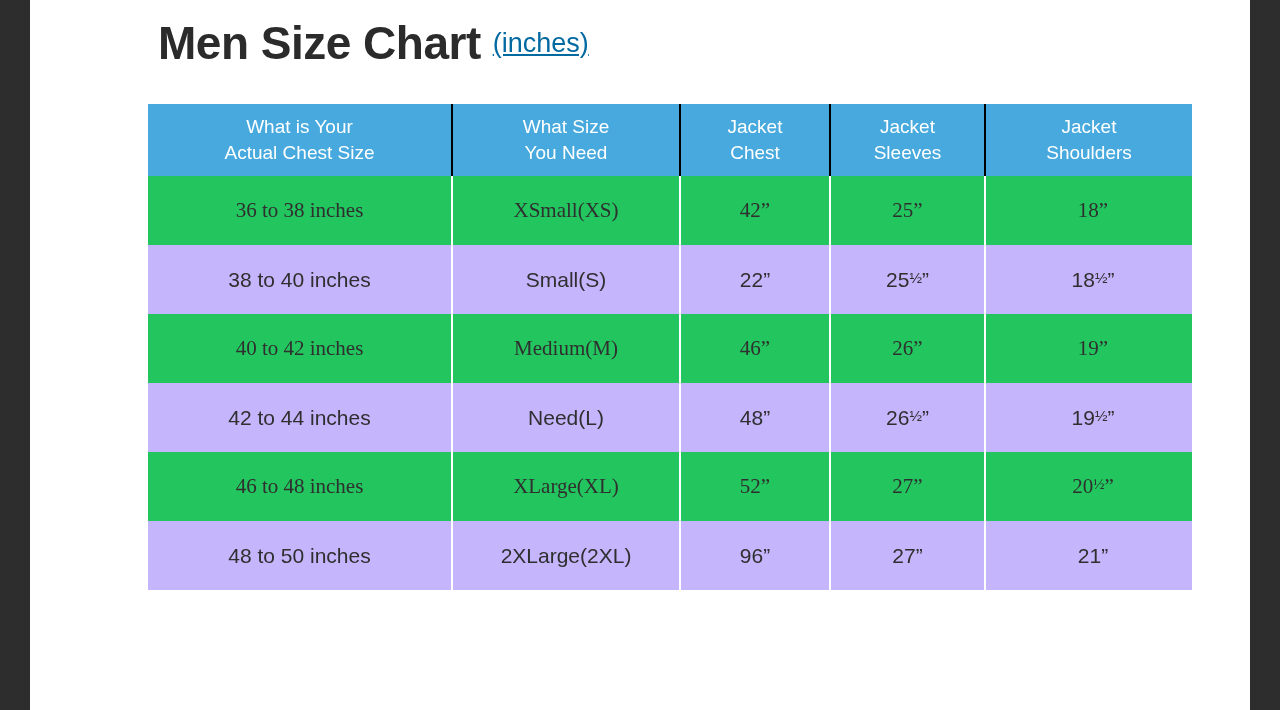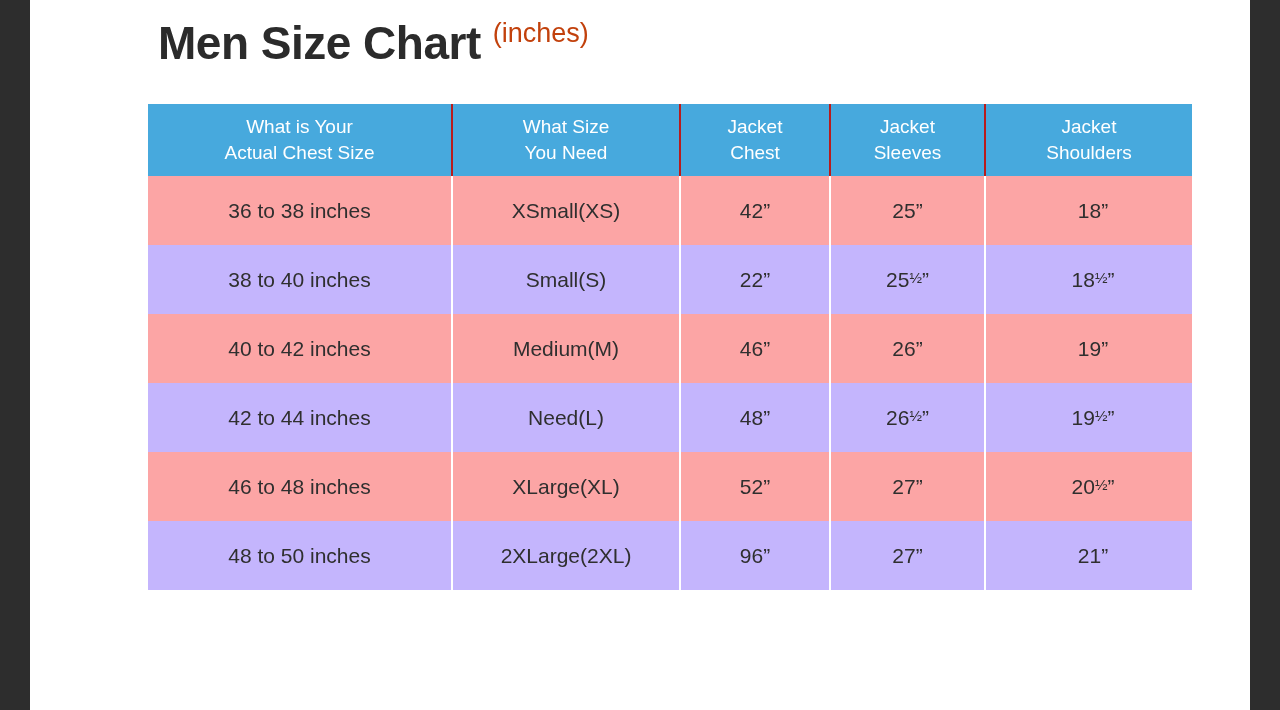--- a/index.html
+++ b/index.html
@@ -37,70 +37,71 @@
     left: 30px; top: 0;
     width: 1220px;
     height: 710px;
     background: #ffffff;
   }
   .title-wrap {
     position: absolute;
     left: 128px;
     top: 20px;
     display: flex;
-    align-items: flex-start;
+    align-items: center;
   }
   .title-main {
     font-size: 46px;
     font-weight: bold;
     color: #2b2b2b;
     letter-spacing: -0.5px;
     line-height: 1;
   }
   .title-sub {
     font-size: 27px;
-    color: #c2410c;
+    color: #0369a1;
     margin-left: 12px;
     line-height: 1;
+    text-decoration: underline;
   }
   table.size-chart {
     position: absolute;
     left: 118px;
     top: 104px;
     width: 1044px;
     border-collapse: separate;
     border-spacing: 0;
     table-layout: fixed;
   }
   table.size-chart thead th {
     background: #47a9dd;
     color: #ffffff;
     font-weight: normal;
     font-size: 19px;
     line-height: 1.35;
     height: 72px;
     vertical-align: middle;
     text-align: center;
     padding: 0 4px;
-    border-right: 2px solid #b91c1c;
+    border-right: 2px solid #000000;
   }
   table.size-chart thead th:last-child { border-right: none; }
 
   table.size-chart tbody td {
     height: 69px;
     vertical-align: middle;
     text-align: center;
     font-size: 21px;
     color: #2f2f2f;
     border-right: 2px solid #ffffff;
     padding: 0 4px;
   }
   table.size-chart tbody td:last-child { border-right: none; padding-left: 12px; }
 
-  tbody tr.shaded td { background: #fca5a5; }
+  tbody tr.shaded td { background: #22c55e; font-family: Liberation Serif, serif; }
   tbody tr.plain td  { background: #c4b5fd; }
 
   
   col.c1 { width: 305px; }
   col.c2 { width: 228px; }
   col.c3 { width: 150px; }
   col.c4 { width: 155px; }
   col.c5 { width: 206px; }
 
   .frac {

